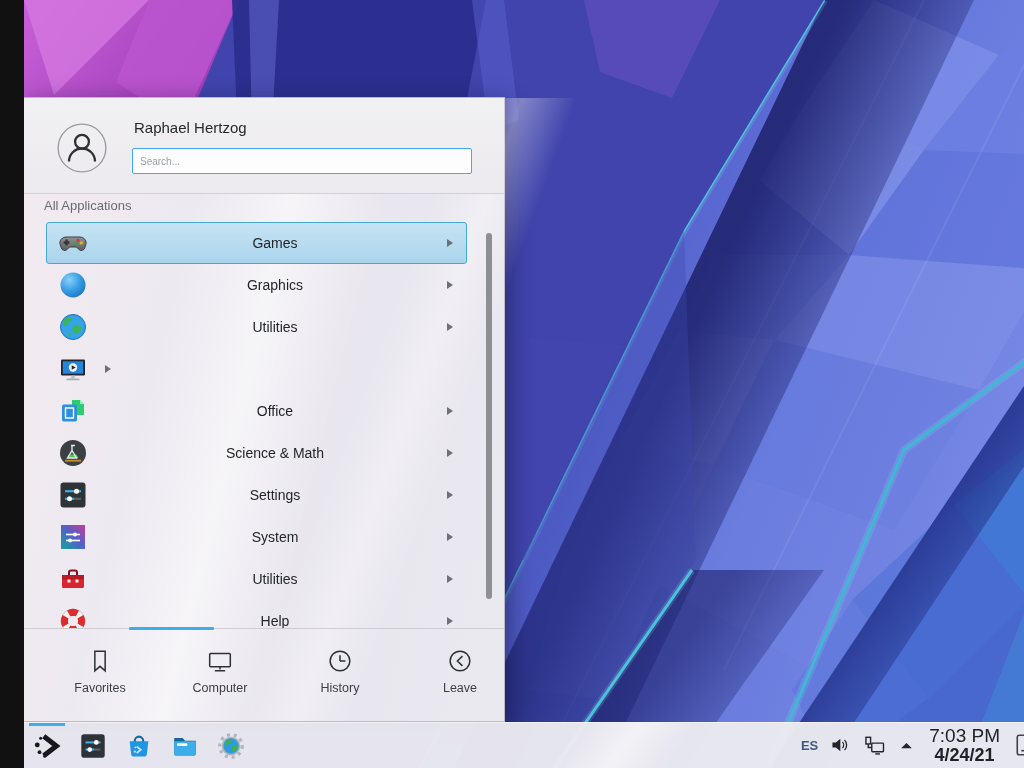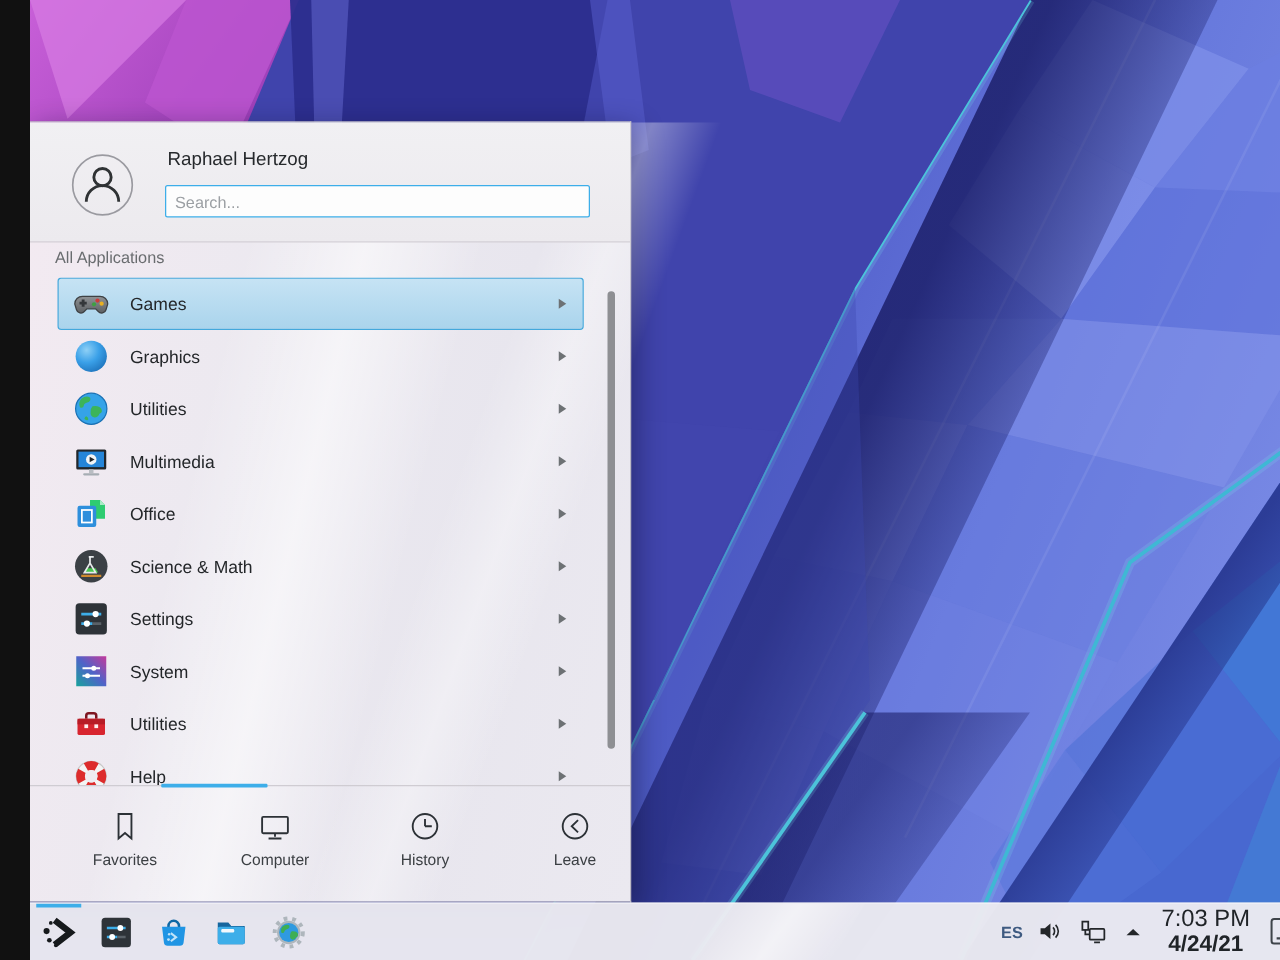--- a/index.html
+++ b/index.html
@@ -19,32 +19,32 @@
     background:linear-gradient(90deg,rgba(255,255,255,0),rgba(255,255,255,.35) 50%,rgba(255,255,255,0));
     transform:skewX(-20deg);pointer-events:none;}
 
   .menu-header{position:absolute;left:0;top:0;right:0;height:95px;z-index:2;
     background:linear-gradient(180deg,#f1f0f3,#eceaee);border-bottom:1px solid #d3d0d6;}
   .avatar{position:absolute;left:33px;top:25px;width:50px;height:50px;}
   .avatar svg{width:50px;height:50px;display:block}
   .user-name{position:absolute;left:110px;top:21px;font-size:15px;color:#26292c;}
   .search-input{position:absolute;left:108px;top:50px;width:340px;height:26px;box-sizing:border-box;
     border:1px solid #3daee9;border-radius:2px;background:#fdfdfd;
-    font-family:"Liberation Sans",sans-serif;font-size:13px;color:#2b2e31;padding:12px 7px;outline:none;}
+    font-family:"Liberation Sans",sans-serif;font-size:10px;color:#2b2e31;padding:12px 7px;outline:none;}
   .search-input::placeholder{color:#9b9fa3;}
 
   .section-label{position:absolute;left:20px;top:100px;font-size:13px;color:#696c6f;z-index:2;}
 
   .cat-list{position:absolute;left:0;top:124px;right:0;height:406px;overflow:hidden;z-index:2;}
   .cat-item{height:42px;margin:0 37px 0 22px;display:flex;align-items:center;
     border:1px solid transparent;border-radius:3px;box-sizing:border-box;padding:0 10px;}
   .cat-item.selected{background:linear-gradient(180deg,#c6e3f4,#aad4ec);border-color:#43a8dc;}
   .cat-icon{width:32px;height:32px;margin-right:15px;flex:none;}
   .cat-icon svg{width:32px;height:32px;display:block}
-  .cat-label{font-size:14px;color:#232629;flex:1;}
+  .cat-label{font-size:14px;color:#232629;flex:1;text-align:center;}
   .cat-arrow{width:9px;flex:none;display:flex;margin-right:1px;}
 
   .scroll-thumb{position:absolute;left:462px;top:135px;width:6px;height:366px;
     border-radius:3px;background:#8e8f93;z-index:3;}
 
   .tabbar{position:absolute;left:0;top:530px;right:0;height:95px;box-sizing:border-box;
     border-top:1px solid #cfccd2;display:flex;padding-top:17px;z-index:2;}
   .tab{flex:1;display:flex;flex-direction:column;align-items:center;padding-left:32px;}
   .tab-icon{width:30px;height:30px;color:#2c3136;}
   .tab-icon svg{width:30px;height:30px;display:block;}
@@ -237,21 +237,20 @@
           <span class="cat-icon">
             <svg viewBox="0 0 32 32">
               <rect x="4" y="6.5" width="24" height="16" rx="1.2" fill="#22262a"></rect>
               <rect x="5.8" y="8.3" width="20.4" height="12.4" fill="#2585d8"></rect>
               <circle cx="16" cy="14.5" r="4.2" fill="#f2f5f7"></circle>
               <path d="M14.7 12.3 l4 2.2 -4 2.2z" fill="#22262a"></path>
               <rect x="14.2" y="22.5" width="3.6" height="3" fill="#b9bec3"></rect>
               <rect x="9.5" y="25.5" width="13" height="1.8" rx=".9" fill="#a6adb3"></rect>
             </svg>
           </span>
-          <span class="cat-label">Multimedia</span>
           <span class="cat-arrow">
             <svg viewBox="0 0 8 10" width="8" height="10">
               <path d="M1 1 L7 5 L1 9z" fill="#6d7174"></path>
             </svg>
           </span>
         </div>
         <div class="cat-item">
           <span class="cat-icon">
             <svg viewBox="0 0 32 32">
               <path d="M15 5 h8 l4 4 v11 h-12z" fill="#2ecc71"></path>

